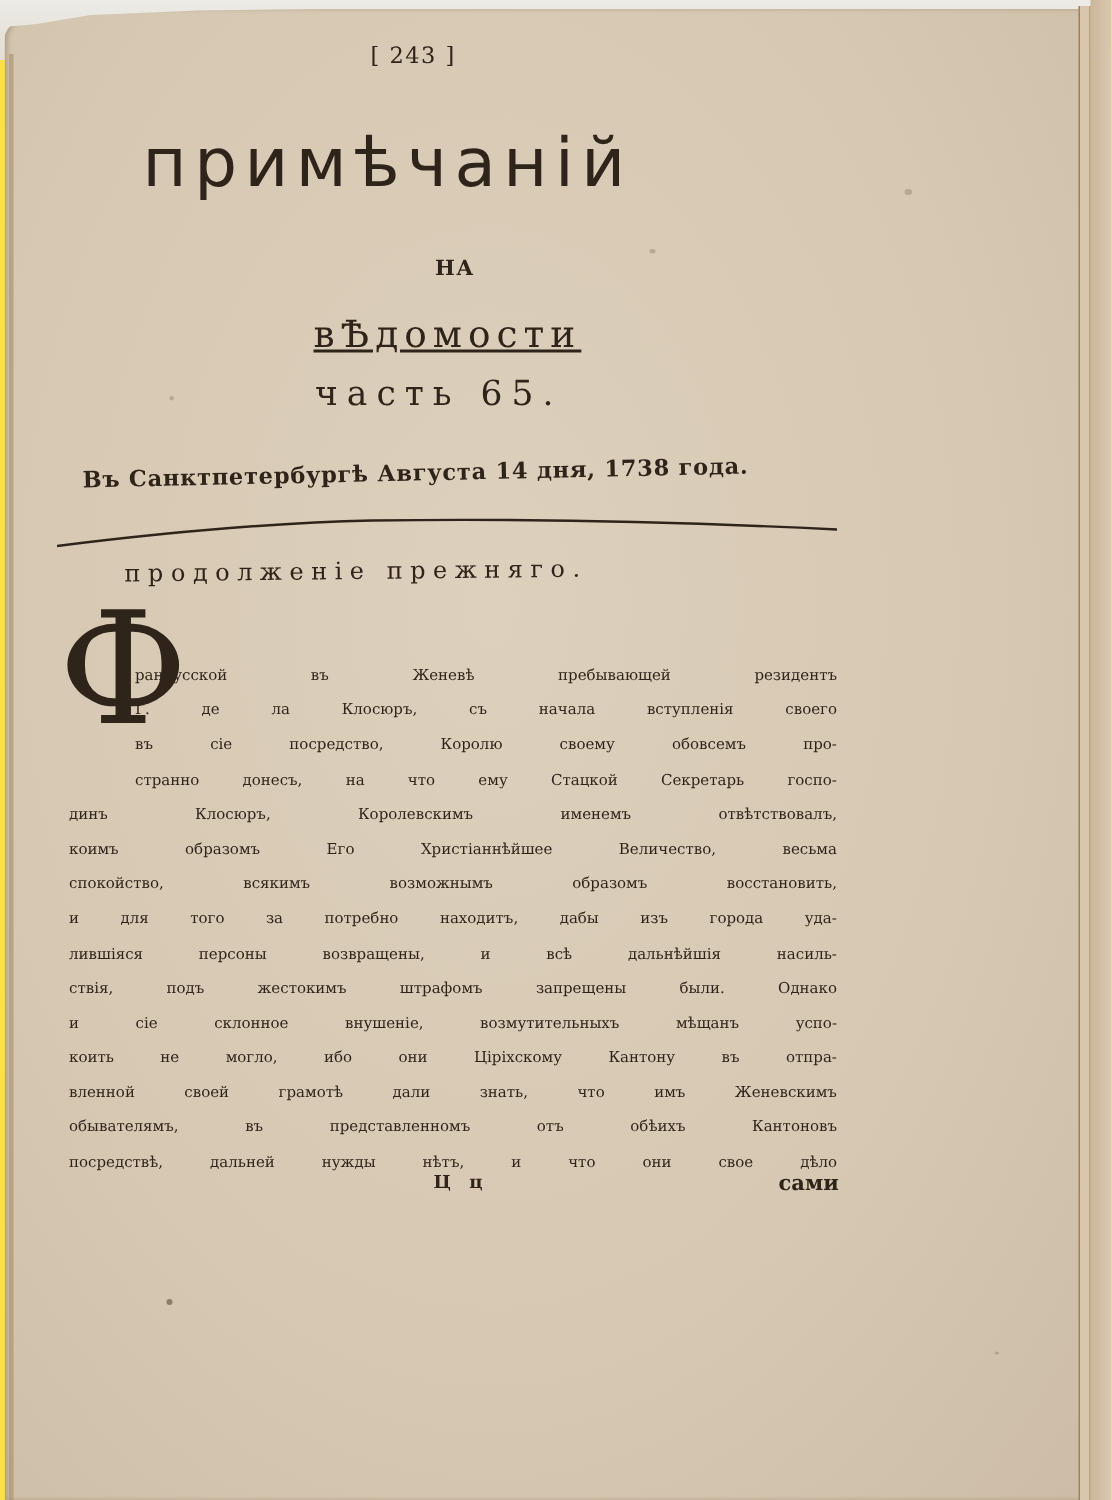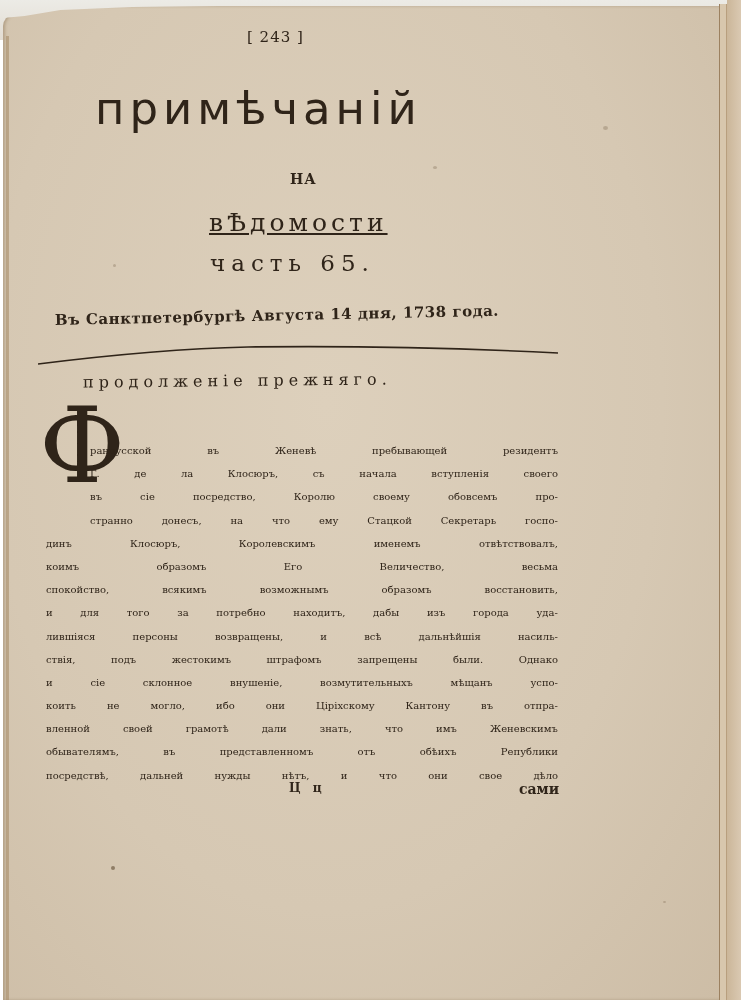--- a/index.html
+++ b/index.html
@@ -7,21 +7,21 @@
       padding: 0;
       width: 741px;
       height: 1000px;
       overflow: hidden;
       background: #e9e3da;
     }
     .scene {
       position: relative;
       width: 741px;
       height: 1000px;
-      background: #ffffff;
+      background: #fde047;
     }
     .backdrop {
       position: absolute;
       left: 0; top: 0;
       width: 741px; height: 40px;
       background: linear-gradient(#ecebe6, #e3ddd3);
     }
     .page {
       position: absolute;
       left: 3px;
@@ -243,20 +243,21 @@
           <span>динъ</span>
           <span>Клосюръ,</span>
           <span>Королевскимъ</span>
           <span>именемъ</span>
           <span>отвѣтствовалъ,</span>
         </div>
         <div class="line">
           <span>коимъ</span>
           <span>образомъ</span>
           <span>Его</span>
+          <span>Христіаннѣйшее</span>
           <span>Величество,</span>
           <span>весьма</span>
         </div>
         <div class="line">
           <span>спокойство,</span>
           <span>всякимъ</span>
           <span>возможнымъ</span>
           <span>образомъ</span>
           <span>восстановить,</span>
         </div>
@@ -319,21 +320,21 @@
           <span>что</span>
           <span>имъ</span>
           <span>Женевскимъ</span>
         </div>
         <div class="line">
           <span>обывателямъ,</span>
           <span>въ</span>
           <span>представленномъ</span>
           <span>отъ</span>
           <span>обѣихъ</span>
-          <span>Републики</span>
+          <span>Кантоновъ</span>
         </div>
         <div class="line">
           <span>посредствѣ,</span>
           <span>дальней</span>
           <span>нужды</span>
           <span>нѣтъ,</span>
           <span>и</span>
           <span>что</span>
           <span>они</span>
           <span>свое</span>

